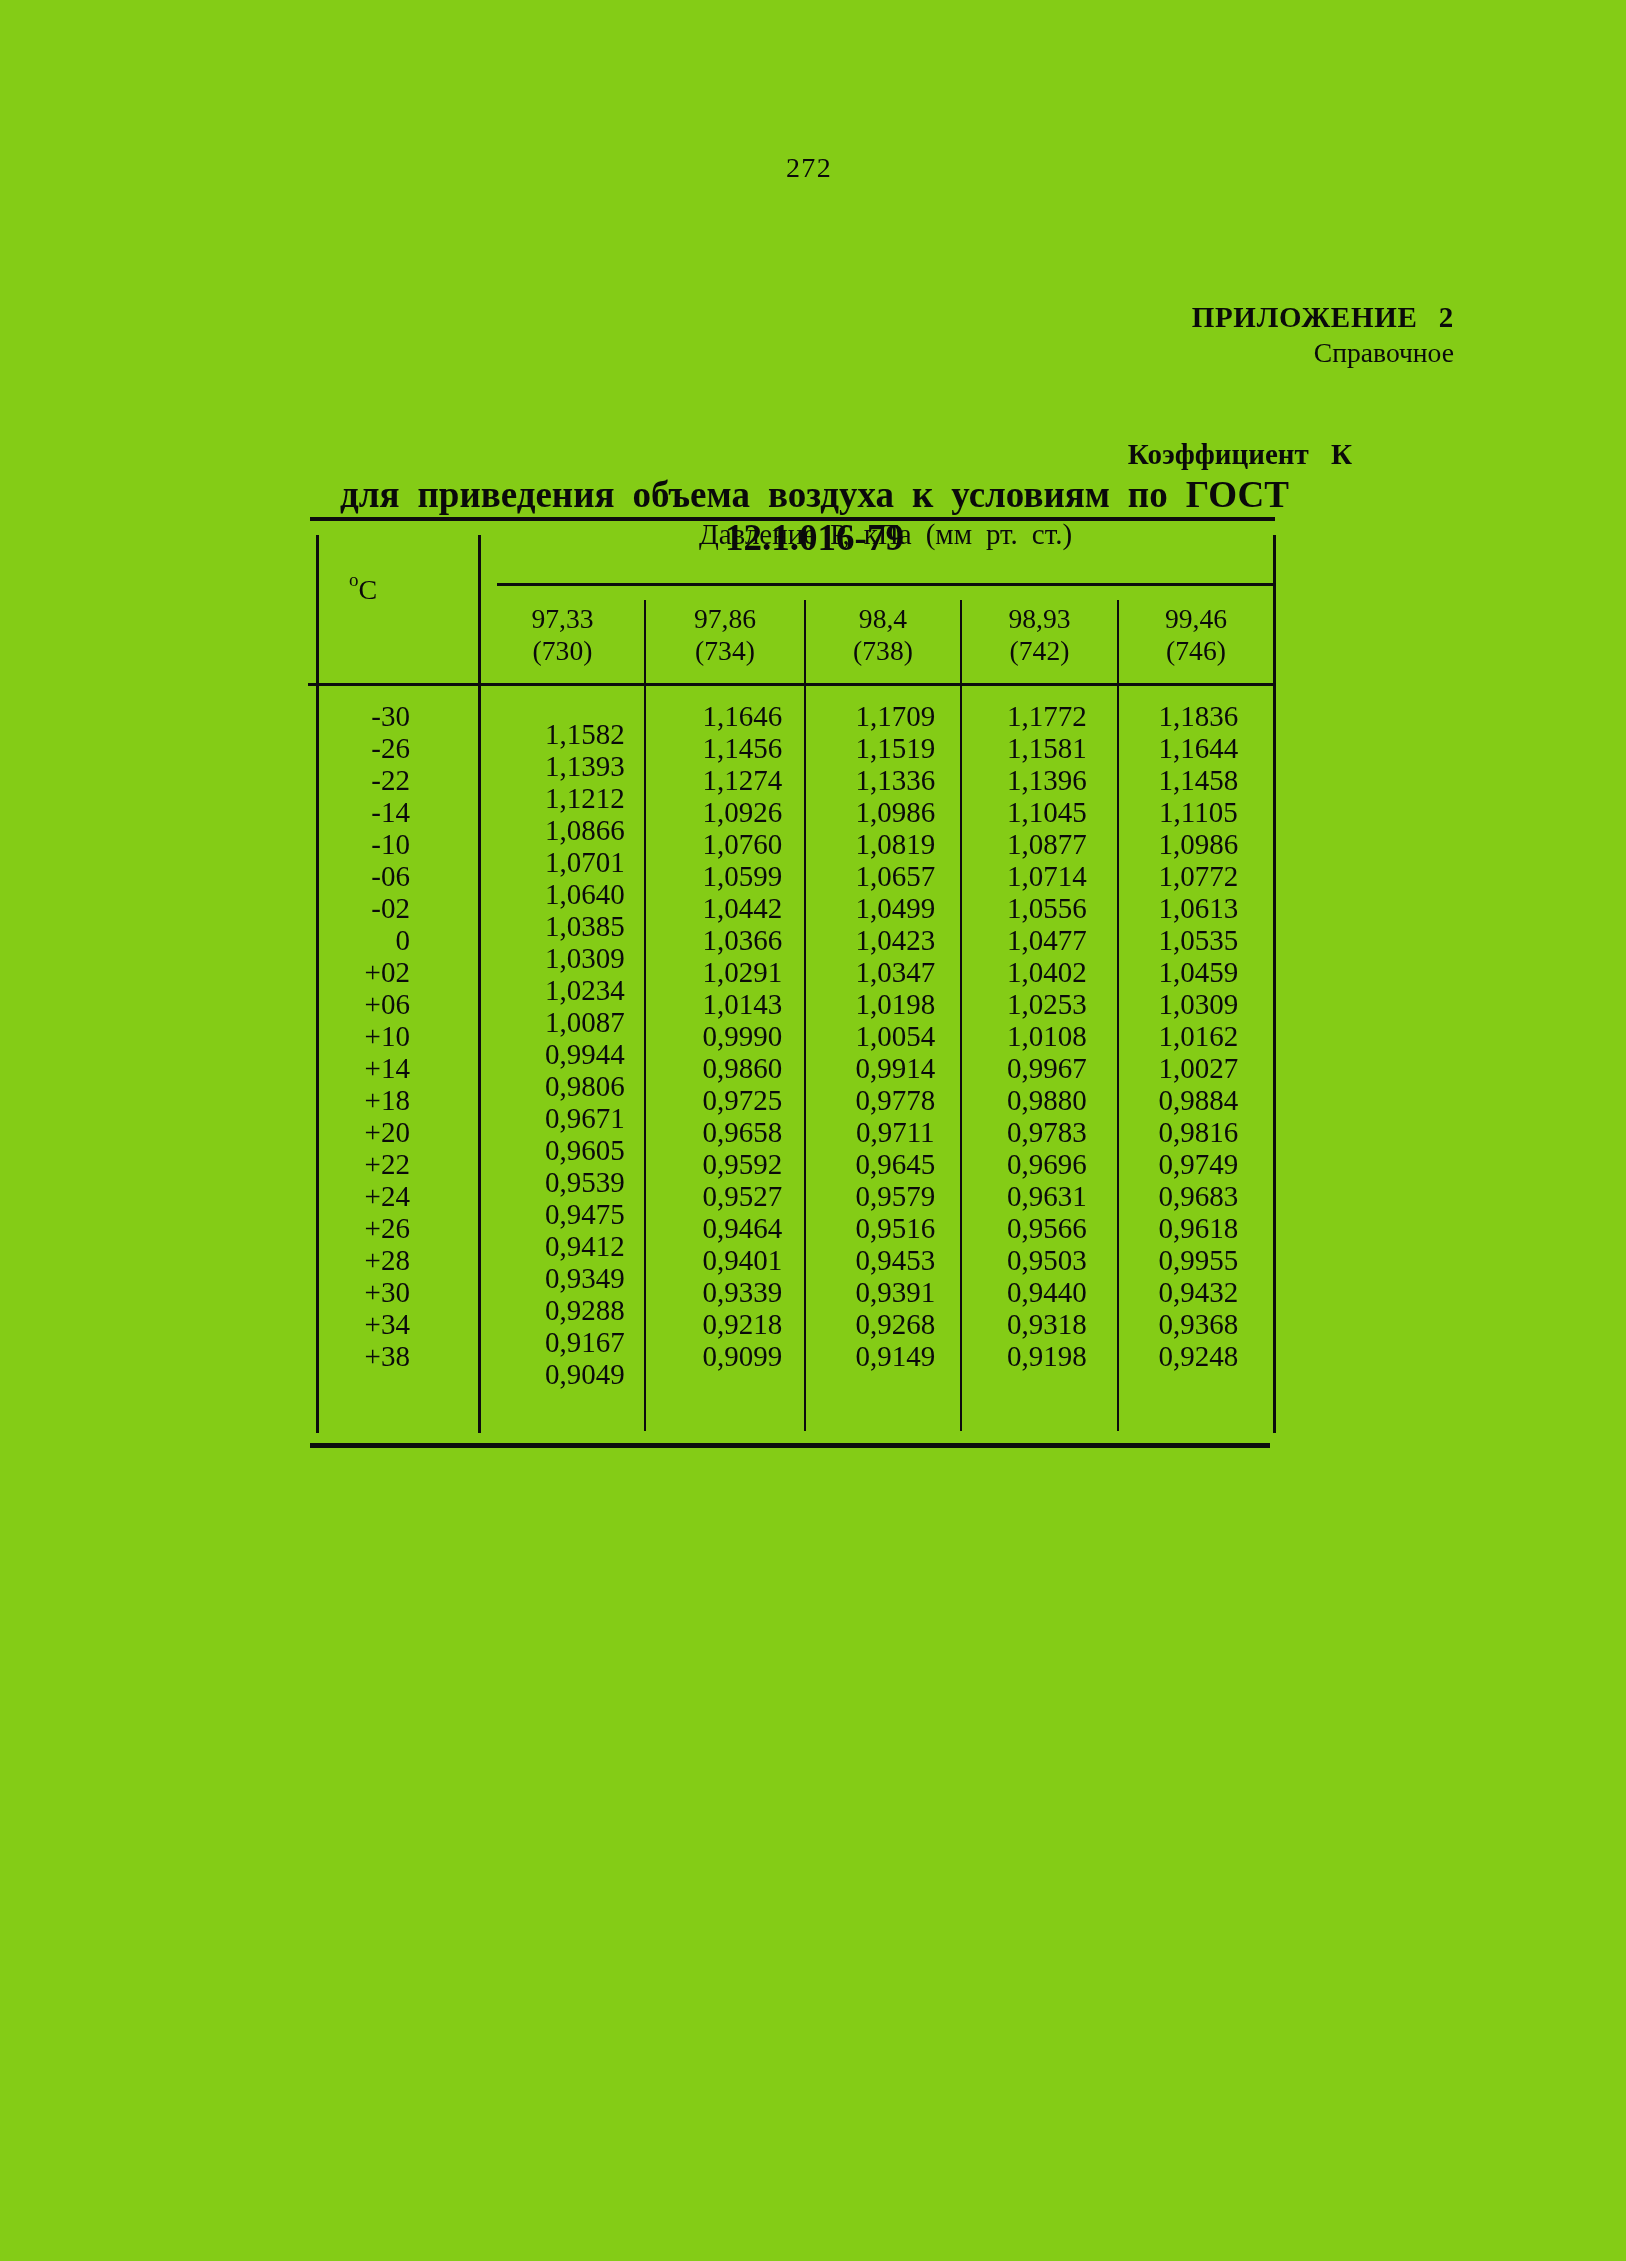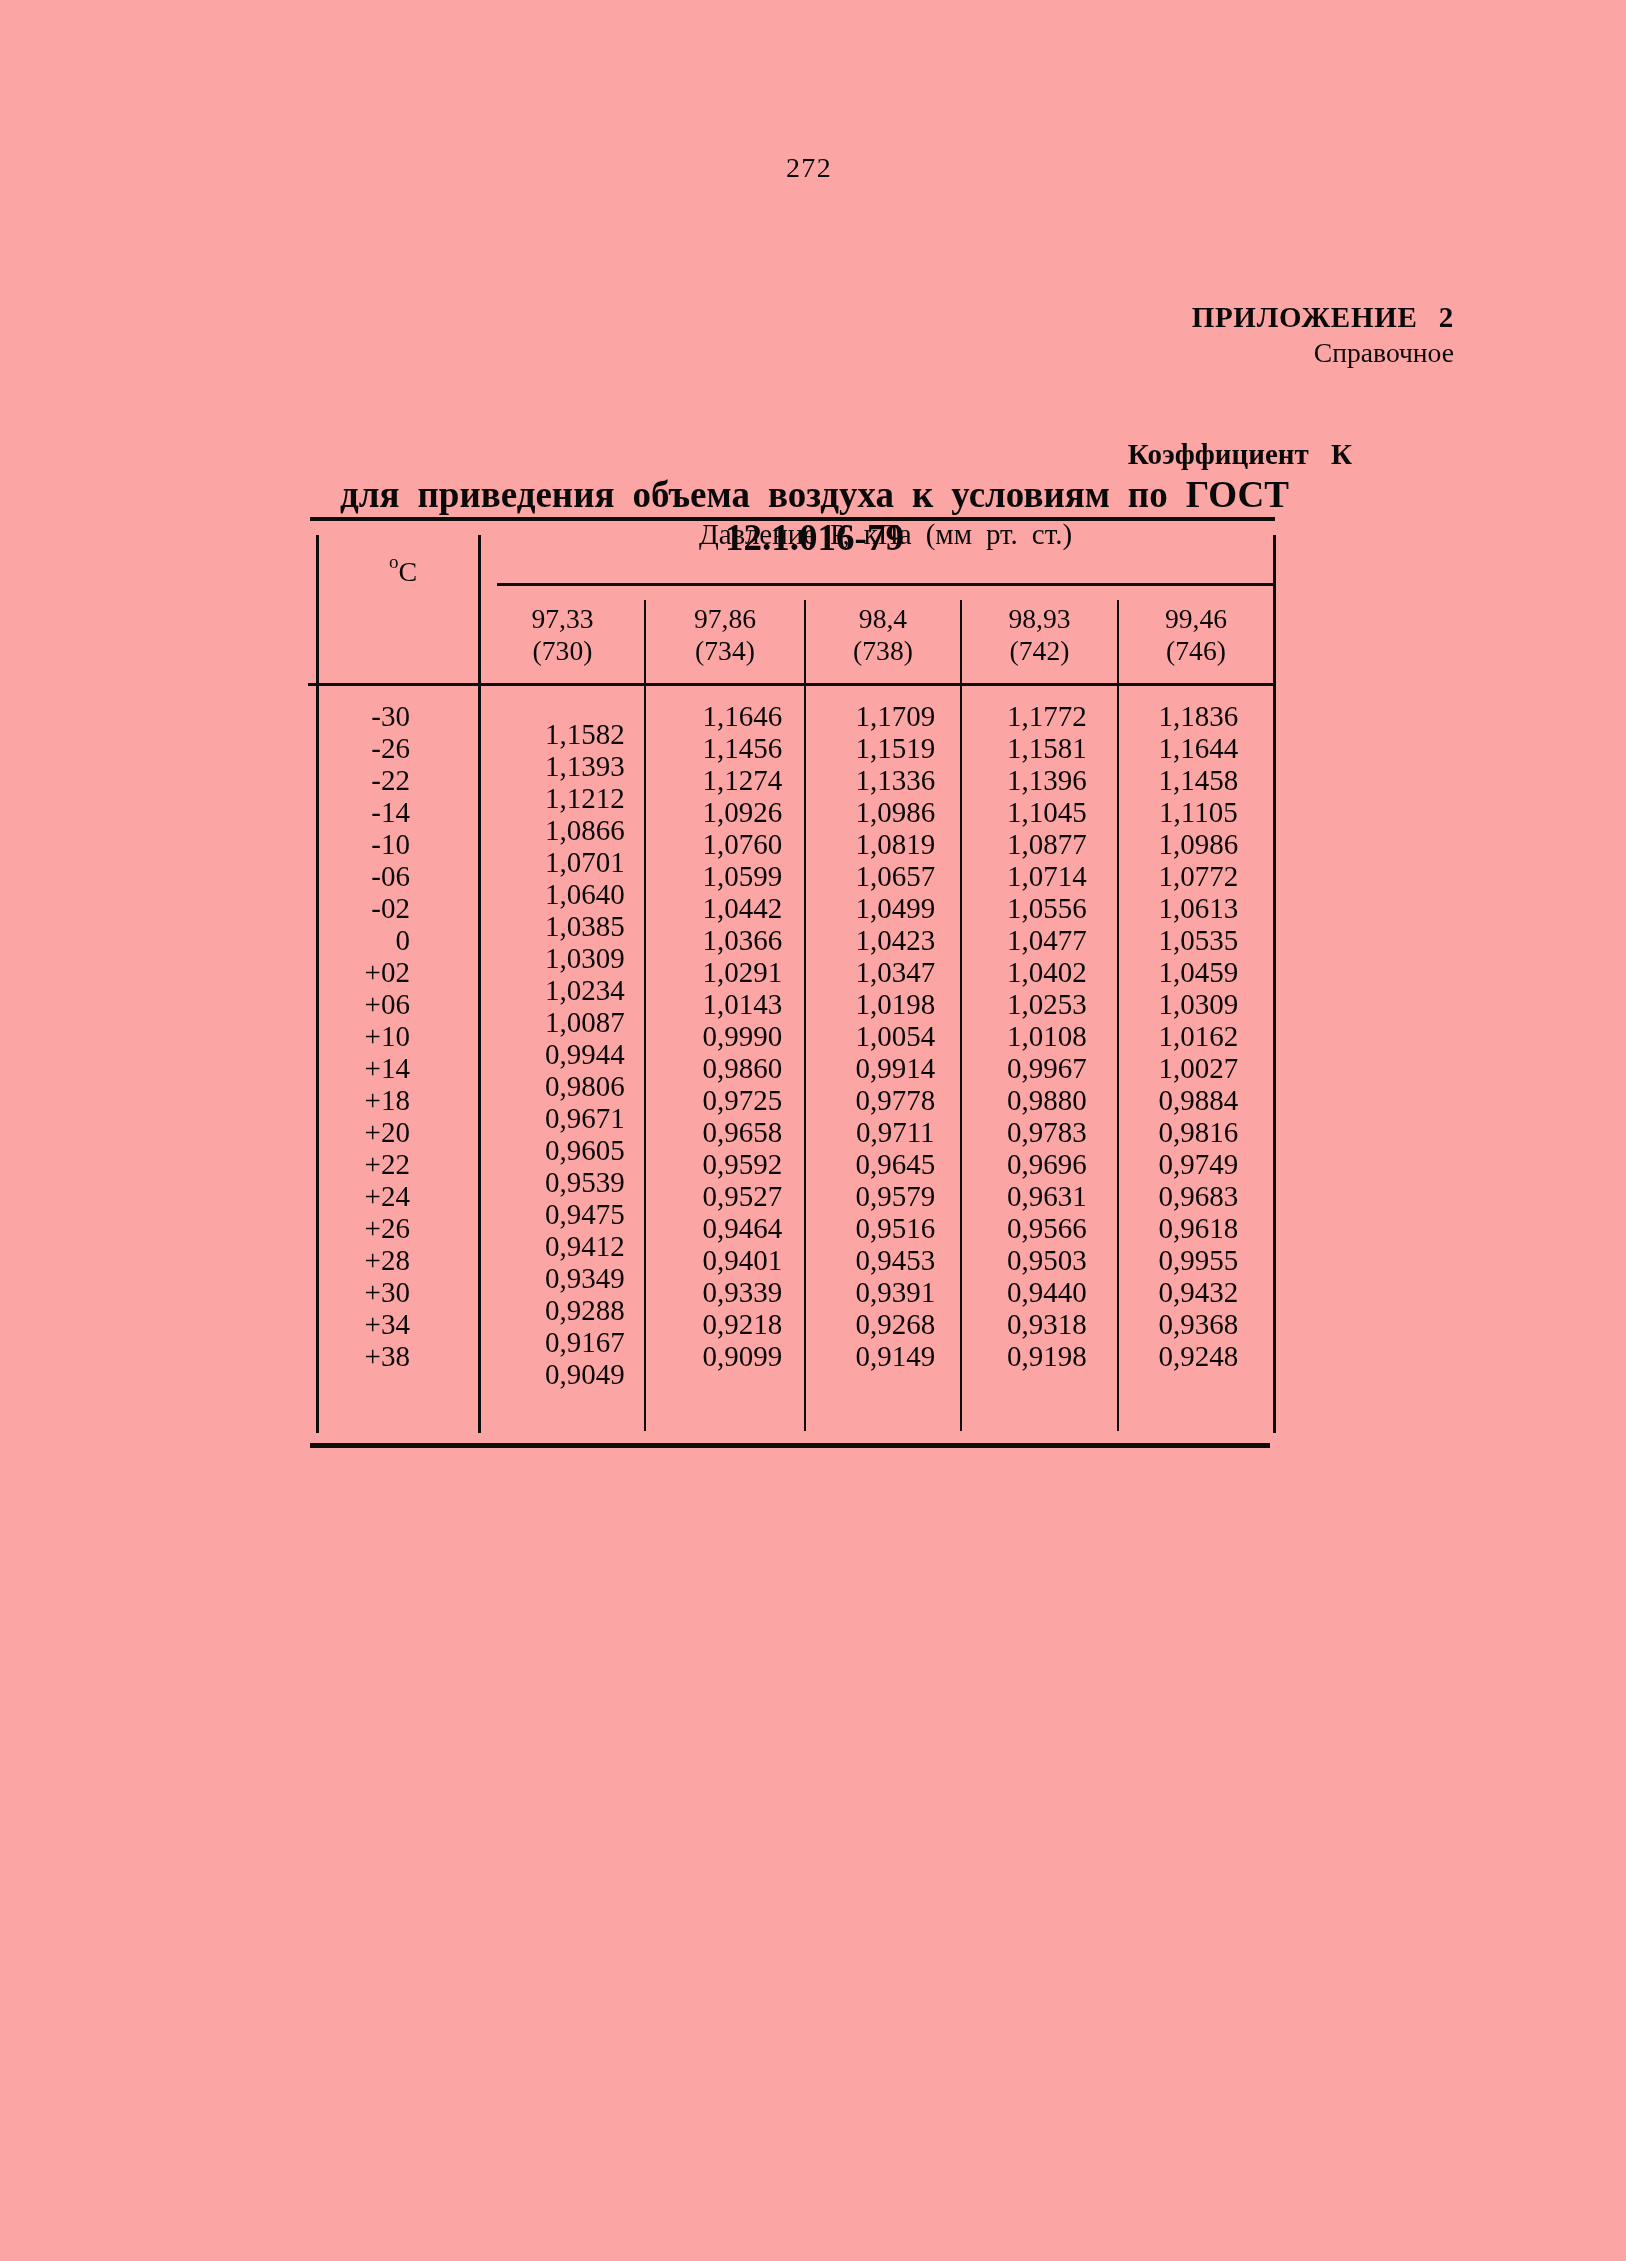--- a/index.html
+++ b/index.html
@@ -1,19 +1,19 @@
 <!DOCTYPE html>
 <html style="font-size:10.8px"><head>
 <meta charset="utf-8">
 <style>
   html,body{margin:0;padding:0;background:#e8e8e8;}
   .page{
     position:relative;
     width:1627px;height:2261px;
-    background:#fca5a5;
+    background:#84cc16;
     font-family:"Liberation Serif","DejaVu Serif",serif;
     color:#0a0a0a;
     overflow:hidden;
   }
   .abs{position:absolute;}
   .line{position:absolute;background:#0d0d0d;}
   .page-number{
     left:742px;top:152px;width:134px;
     text-align:center;font-size:28px;letter-spacing:1.3px;
   }
@@ -31,21 +31,21 @@
   }
   .title-2{
     left:277px;top:473px;width:1075px;
     text-align:center;font-size:37px;font-weight:700;word-spacing:8.7px;
   }
   .pressure-header{
     left:497px;top:518px;width:777px;
     text-align:center;font-size:29px;word-spacing:6.7px;
   }
   .temp-unit{
-    left:349px;top:551px;width:108px;font-size:28px;margin-left:40px;
+    left:349px;top:569px;width:108px;font-size:28px;
   }
   .temp-unit .deg{font-size:19px;vertical-align:13.4px;}
   .temp-unit .unit{font-size:28px;}
   .colhead{
     position:absolute;top:603px;
     text-align:center;font-size:27.6px;line-height:32px;
   }
   .rows{
     left:316px;top:700px;width:958px;
     font-size:29px;

